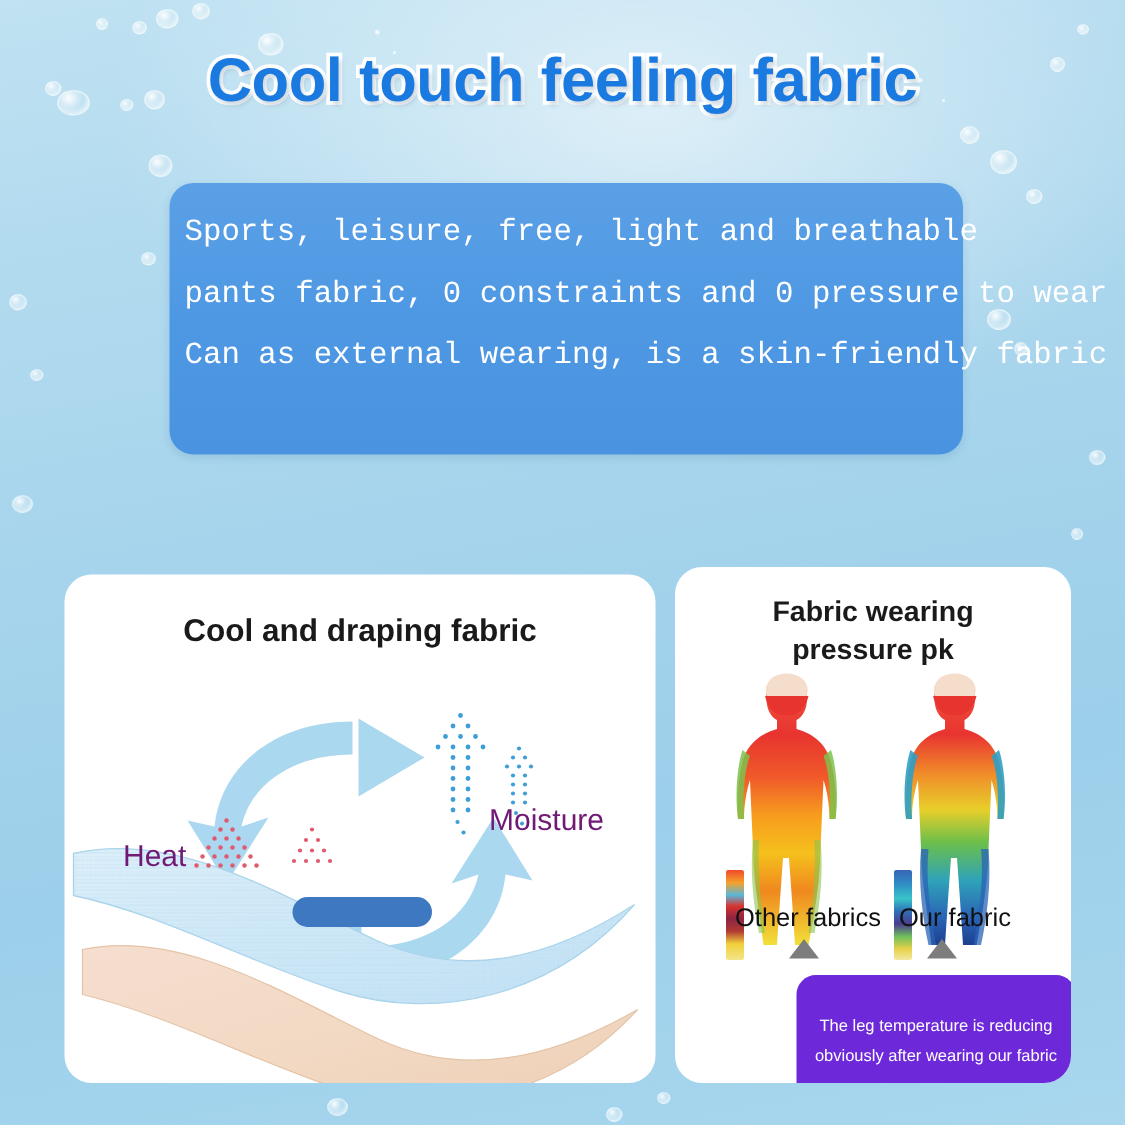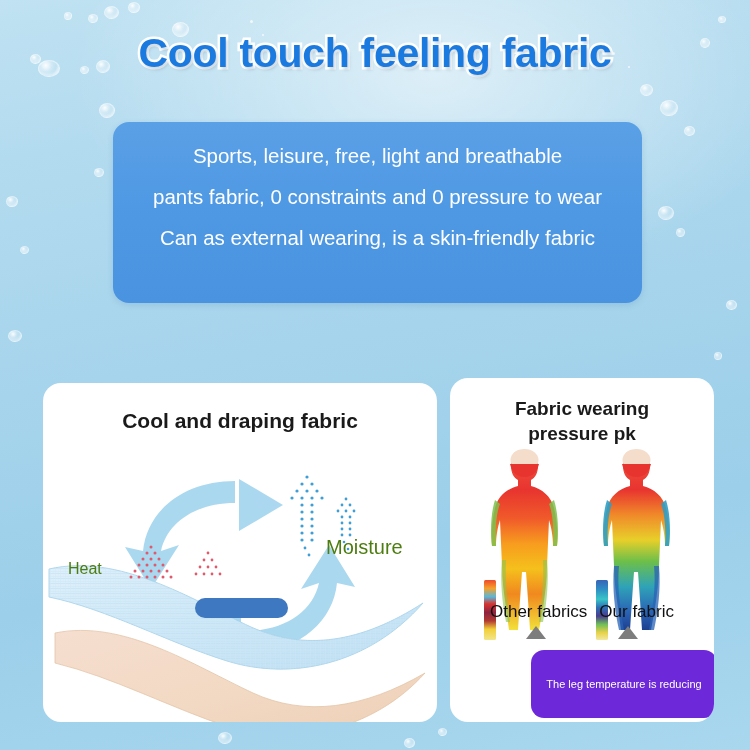--- a/index.html
+++ b/index.html
@@ -68,20 +68,21 @@
     box-sizing: border-box;
     padding: 13px 10px 0 10px;
     box-shadow: 0 2px 6px rgba(60,110,160,0.18);
   }
   #intro .line {
     color: #ffffff;
     font-size: 20.5px;
     text-align: center;
     line-height: 41px;
     white-space: nowrap;
+    font-family: Liberation Mono, monospace;
   }
 
   
   .card {
     position: absolute;
     background: #ffffff;
     border-radius: 18px;
     overflow: hidden;
   }
   #card-left  { left: 43px;  top: 383px; width: 394px; height: 339px; }
@@ -96,22 +97,22 @@
   #card-right .card-title { font-size: 19px; margin-top: 18px; line-height: 25px; }
 
   
   #fabric-stage {
     position: absolute;
     left: 0; top: 58px;
     width: 394px; height: 281px;
   }
   #fabric-stage svg { position: absolute; left: 0; top: 0; }
 
-  .lbl { position: absolute; color: #4d7c0f; white-space: nowrap; }
-  #lbl-heat     { left: 25px;  top: 119px; font-size: 16px; }
+  .lbl { position: absolute; color: #701a75; white-space: nowrap; }
+  #lbl-heat     { left: 39px;  top: 119px; font-size: 20px; }
   #lbl-moisture { left: 283px; top: 95px;  font-size: 20px; }
   #lbl-lowtemp  { left: 82px;  top: 157px; font-size: 15px; z-index: 6; }
 
   #lowtemp-pill {
     position: absolute;
     left: 152px; top: 157px;
     width: 93px; height: 20px;
     background: #3e78c0;
     border-radius: 11px;
     z-index: 5;
@@ -449,16 +450,17 @@
       <div class="cmp-label">Our fabric</div>
     </div>
 
     <div class="cmp-tris">
       <div class="tri"></div>
       <div class="tri"></div>
     </div>
 
     <div id="caption-box">
       <div class="cline">The leg temperature is reducing</div>
+      <div class="cline">obviously after wearing our fabric</div>
     </div>
   </div>
 
 </div>
 
 </body></html>

